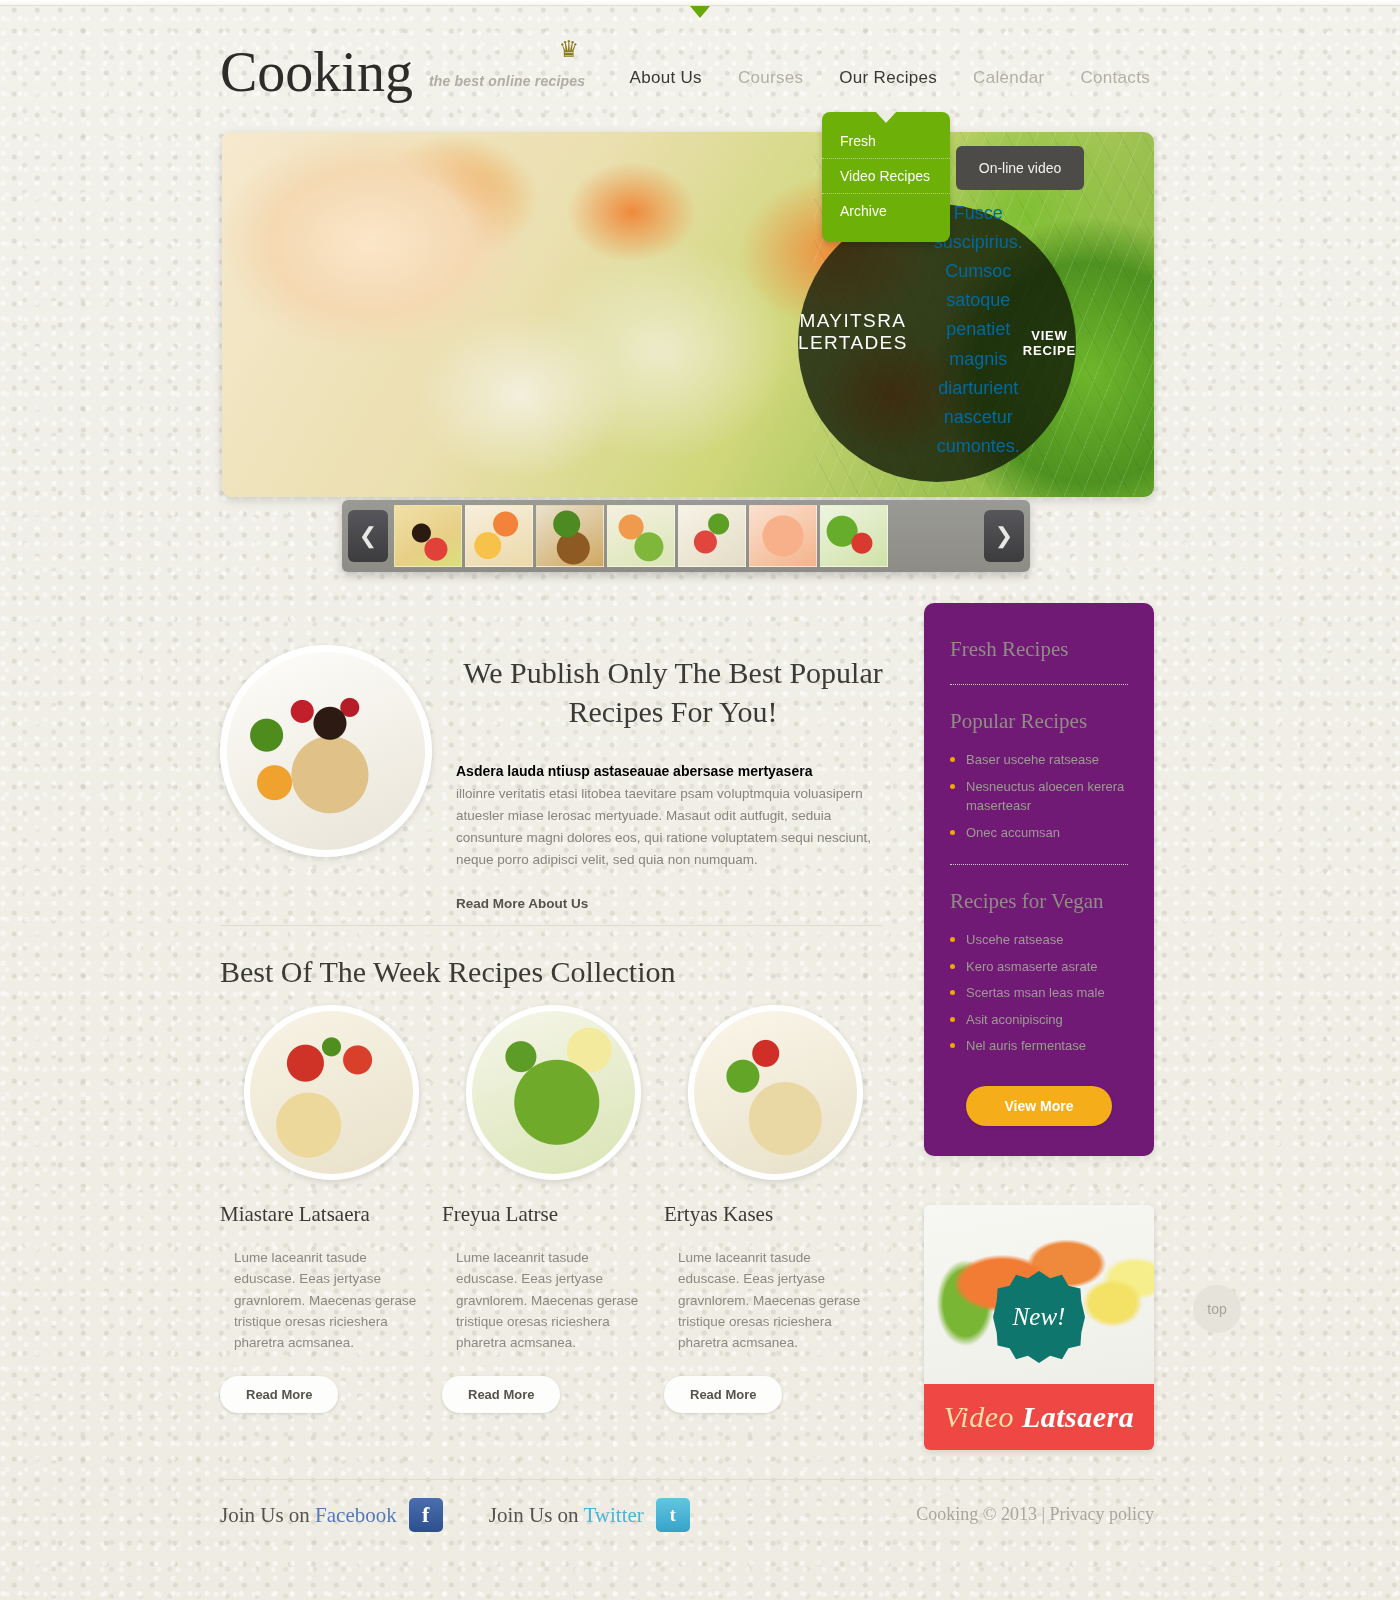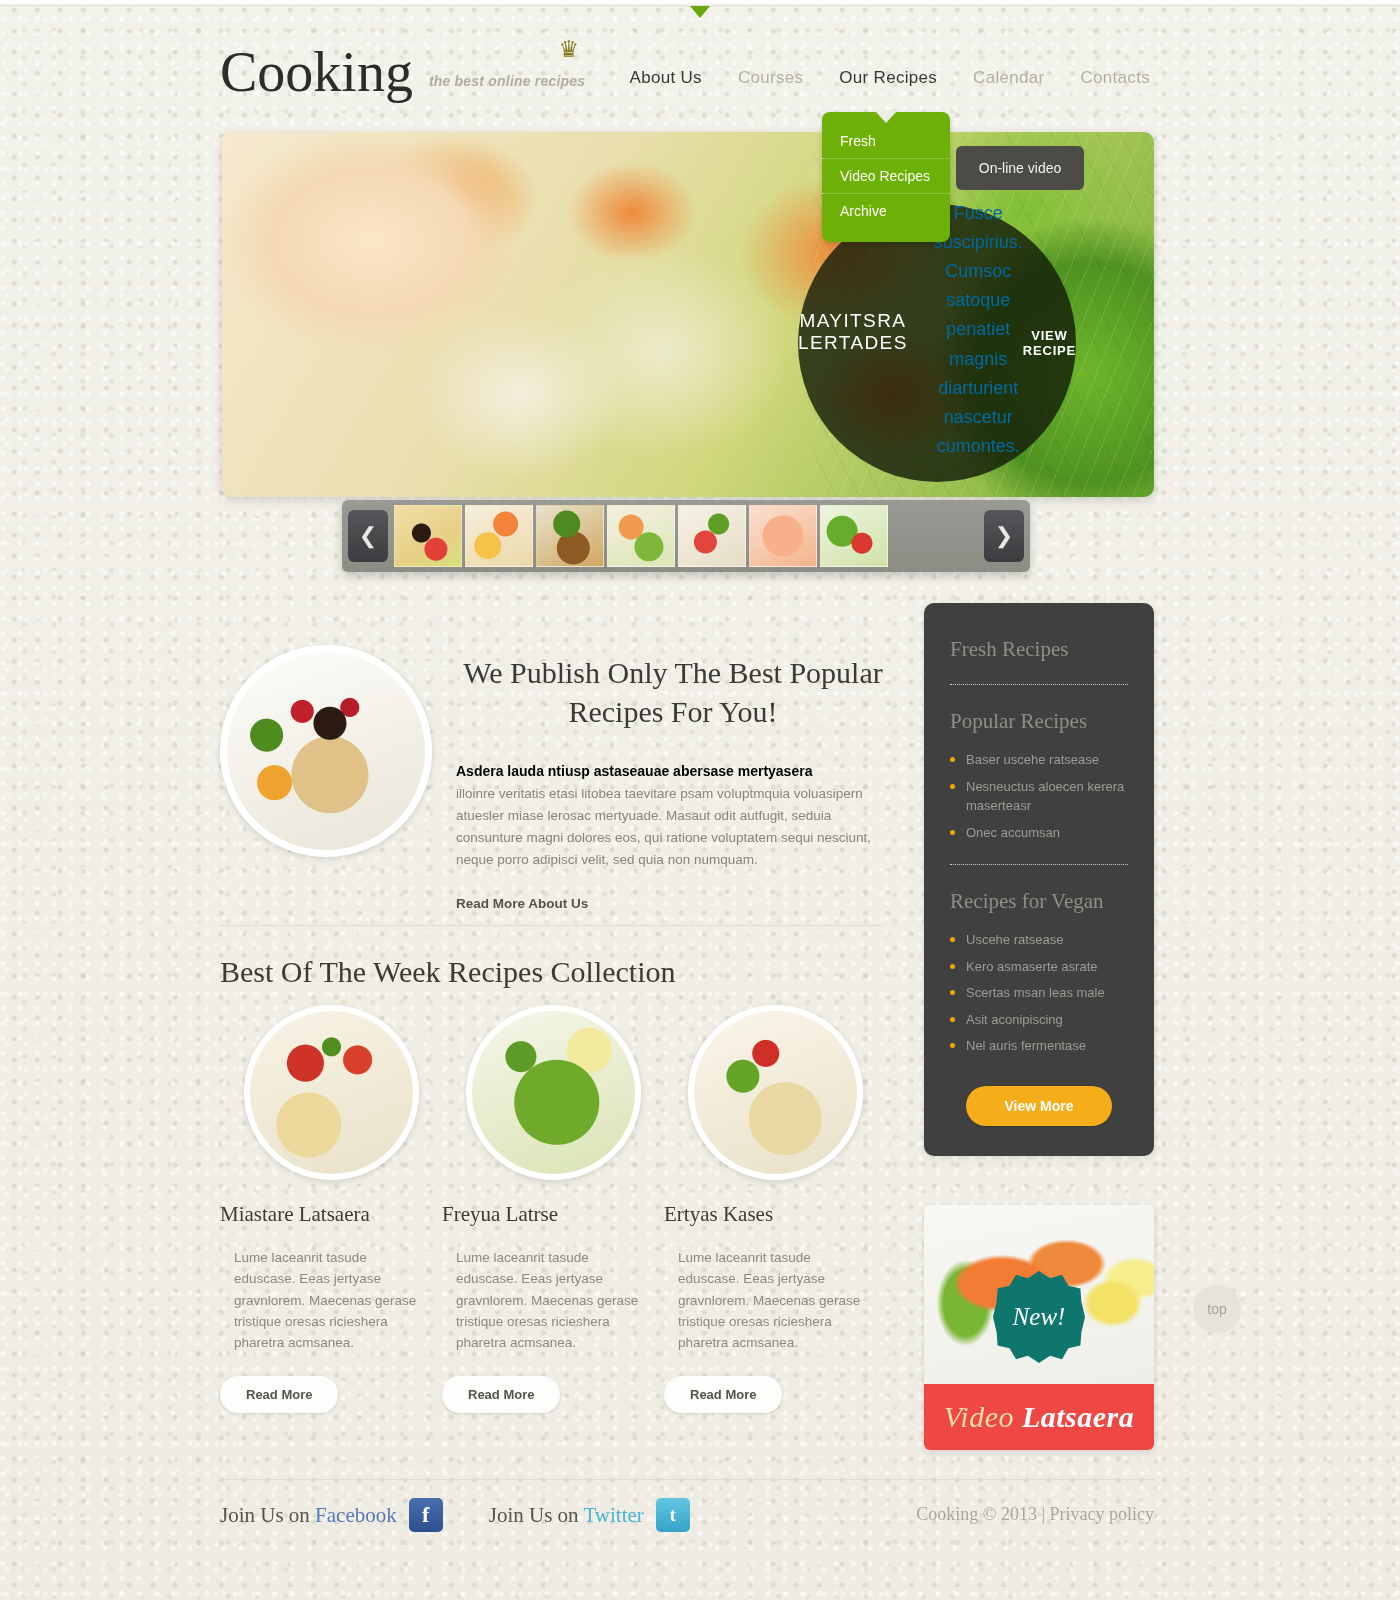--- a/index.html
+++ b/index.html
@@ -216,21 +216,21 @@
   }
   .card-desc { font-size: 13.5px; color: #8b8980; line-height: 1.58; padding: 0 14px; }
   .read-more {
     display: inline-block; margin-top: 22px; background: #fdfdfb; border-radius: 18px;
     padding: 11px 26px; font-size: 13px; font-weight: bold; color: #55534c;
     box-shadow: 0 1px 3px rgba(0,0,0,0.14); cursor: pointer;
   }
 
   
   .sidebar {
-    position: absolute; left: 924px; top: 603px; width: 230px; background: #404040;
+    position: absolute; left: 924px; top: 603px; width: 230px; background: #701a75;
     border-radius: 10px; padding: 34px 26px 30px 26px; box-shadow: 0 2px 7px rgba(0,0,0,0.10);
   }
   .side-h {
     font-family: "Liberation Serif", serif; font-size: 21px; color: #8f8d84;
     font-weight: normal; margin-bottom: 16px;
   }
   .side-list { list-style: none; }
   .side-list li {
     font-size: 13px; color: #9d9b92; line-height: 1.5; padding-left: 16px;
     position: relative; margin-bottom: 7px;

